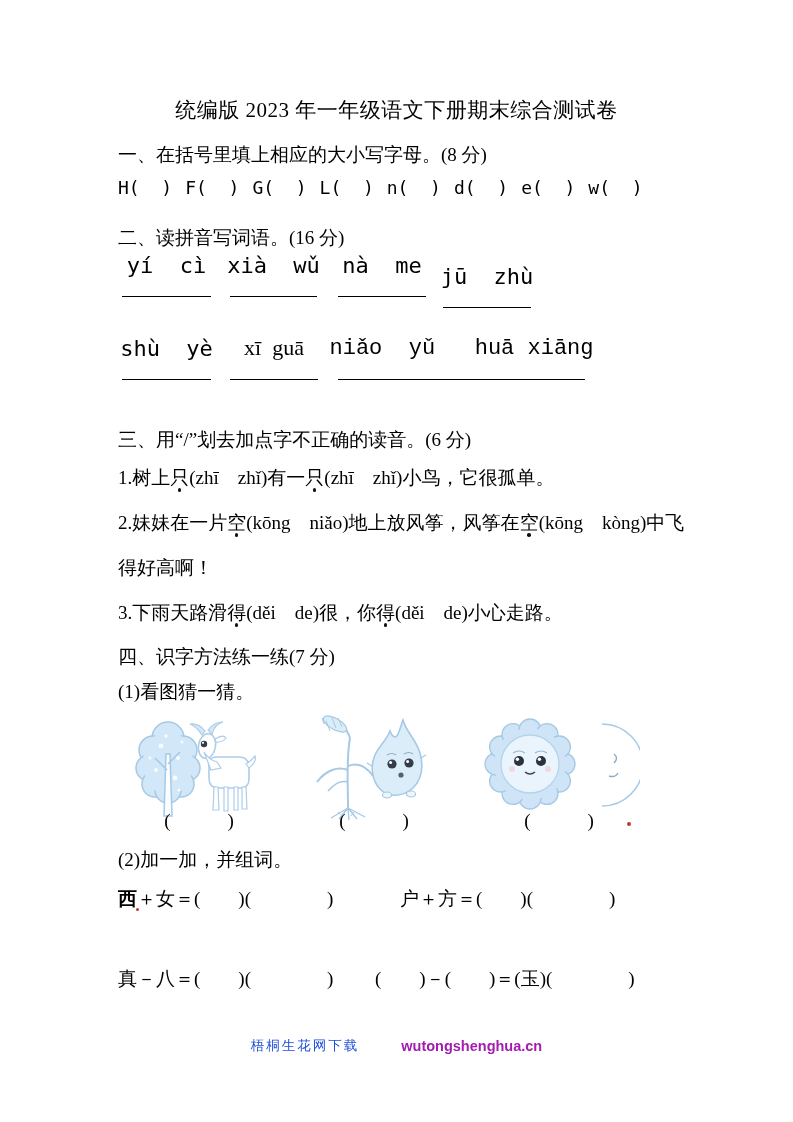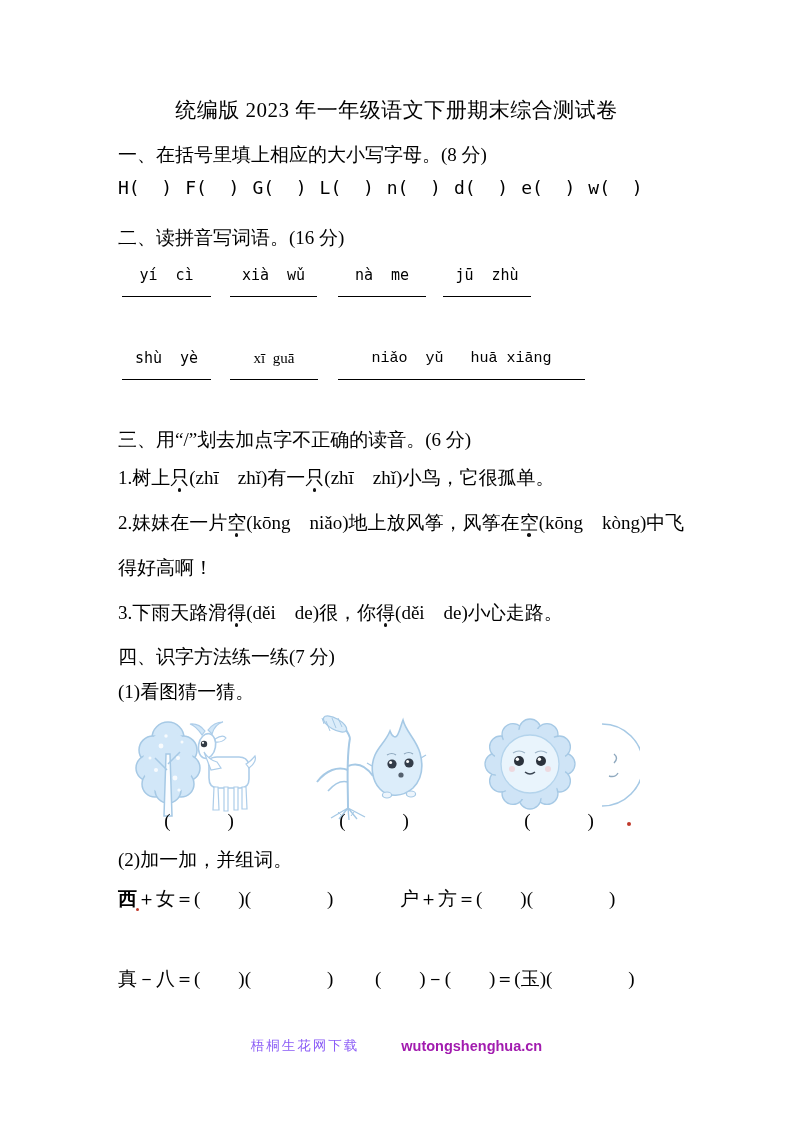--- a/index.html
+++ b/index.html
@@ -17,27 +17,27 @@
   .letters-row {
     position:absolute; left:118px; top:177px; display:flex; gap:13px;
     font-family:"DejaVu Sans Mono","Liberation Mono",monospace; font-size:18px;
   }
   .letters-row span { white-space:pre; }
   #s2-heading { top:225px; }
   .py {
     position:absolute; height:40px; box-sizing:border-box;
     border-bottom:1.6px solid #000;
     display:flex; align-items:flex-end; justify-content:center;
-    padding-bottom:12px; white-space:pre;
-    font-family:"DejaVu Sans Mono","Liberation Mono",monospace; font-size:15px;
+    padding-bottom:18px; white-space:pre;
+    font-family:"DejaVu Sans Mono","Liberation Mono",monospace; font-size:22px;
   }
   #py1a { left:122px; top:257px; width:89px; }
   #py1b { left:230px; top:257px; width:87px; }
   #py1c { left:338px; top:257px; width:88px; }
-  #py1d { left:443px; top:257px; width:88px;text-align:center; }
+  #py1d { left:443px; top:268px; width:88px;text-align:center; }
   #py2a { left:122px; top:340px; width:89px; }
   #py2b { left:230px; top:340px; width:88px;font-family:Liberation Serif, serif; }
   #py2c { left:338px; top:340px; width:247px;font-family:Liberation Mono, monospace; }
   #s3-heading { top:427px; }
   #s3-item1  { top:465px; }
   #s3-item2a { top:510px; }
   #s3-item2b { top:555px; }
   #s3-item3  { top:600px; }
   #s4-heading { top:644px; }
   #q1-label { top:679px; }
@@ -66,21 +66,21 @@
     width:3px; height:3px; border-radius:50%; background:#c0392b;
   }
   .red-mark {
     position:absolute; left:627px; top:822px; width:4px; height:4px;
     border-radius:50%; background:#c0392b;
   }
   .footer {
     position:absolute; top:1037px; left:0; right:0;
     display:flex; justify-content:center; align-items:center; gap:42px;
   }
-  .footer .site { font-size:13.5px; color:#8b5cf6; letter-spacing:2px; }
+  .footer .site { font-size:13.5px; color:#1d4ed8; letter-spacing:2px; }
   .footer .domain {
     font-family:"Liberation Sans","DejaVu Sans",sans-serif;
     font-size:14.5px; font-weight:600; color:#a21caf;
   }
   svg { display:block; }
 </style>
 </head>
 <body>
 
 <div class="page">

